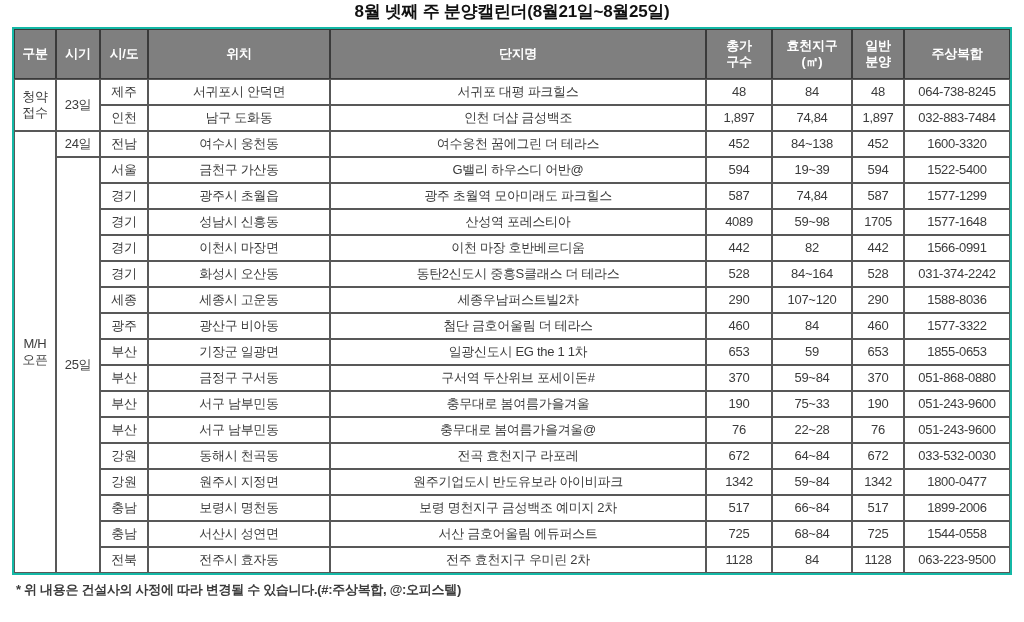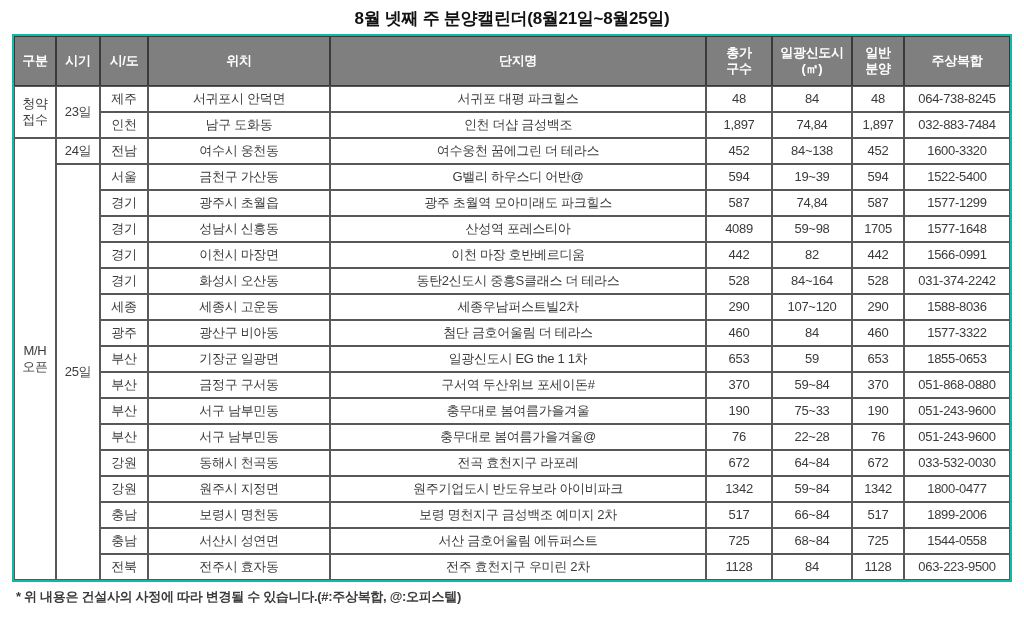--- a/index.html
+++ b/index.html
@@ -8,21 +8,20 @@
     background:#ffffff;
     font-family:"Liberation Sans","DejaVu Sans",sans-serif;
     color:#3b3b3b;
     overflow:hidden;
   }
   .title{
     text-align:center;
     font-size:17px;
     font-weight:bold;
     color:#111111;
-    padding-top:7px;
     letter-spacing:-0.3px;
   }
   table.calendar{
     border-collapse:separate;
     border-spacing:0;
     table-layout:fixed;
     width:996px;
     margin:4px auto 0 auto;
     border:2px solid #14b8a6;
   }
@@ -81,21 +80,21 @@
   </colgroup>
   <thead>
     <tr>
       <th>구분</th>
       <th>시기</th>
       <th>시/도</th>
       <th>위치</th>
       <th>단지명</th>
       <th>총가
 구수</th>
-      <th>일광신도시
+      <th>효천지구
 (㎡)</th>
       <th>일반
 분양</th>
       <th>주상복합</th>
     </tr>
   </thead>
   <tbody>
       <tr>
         <td rowspan="2" class="group-cell">청약
 접수</td>

